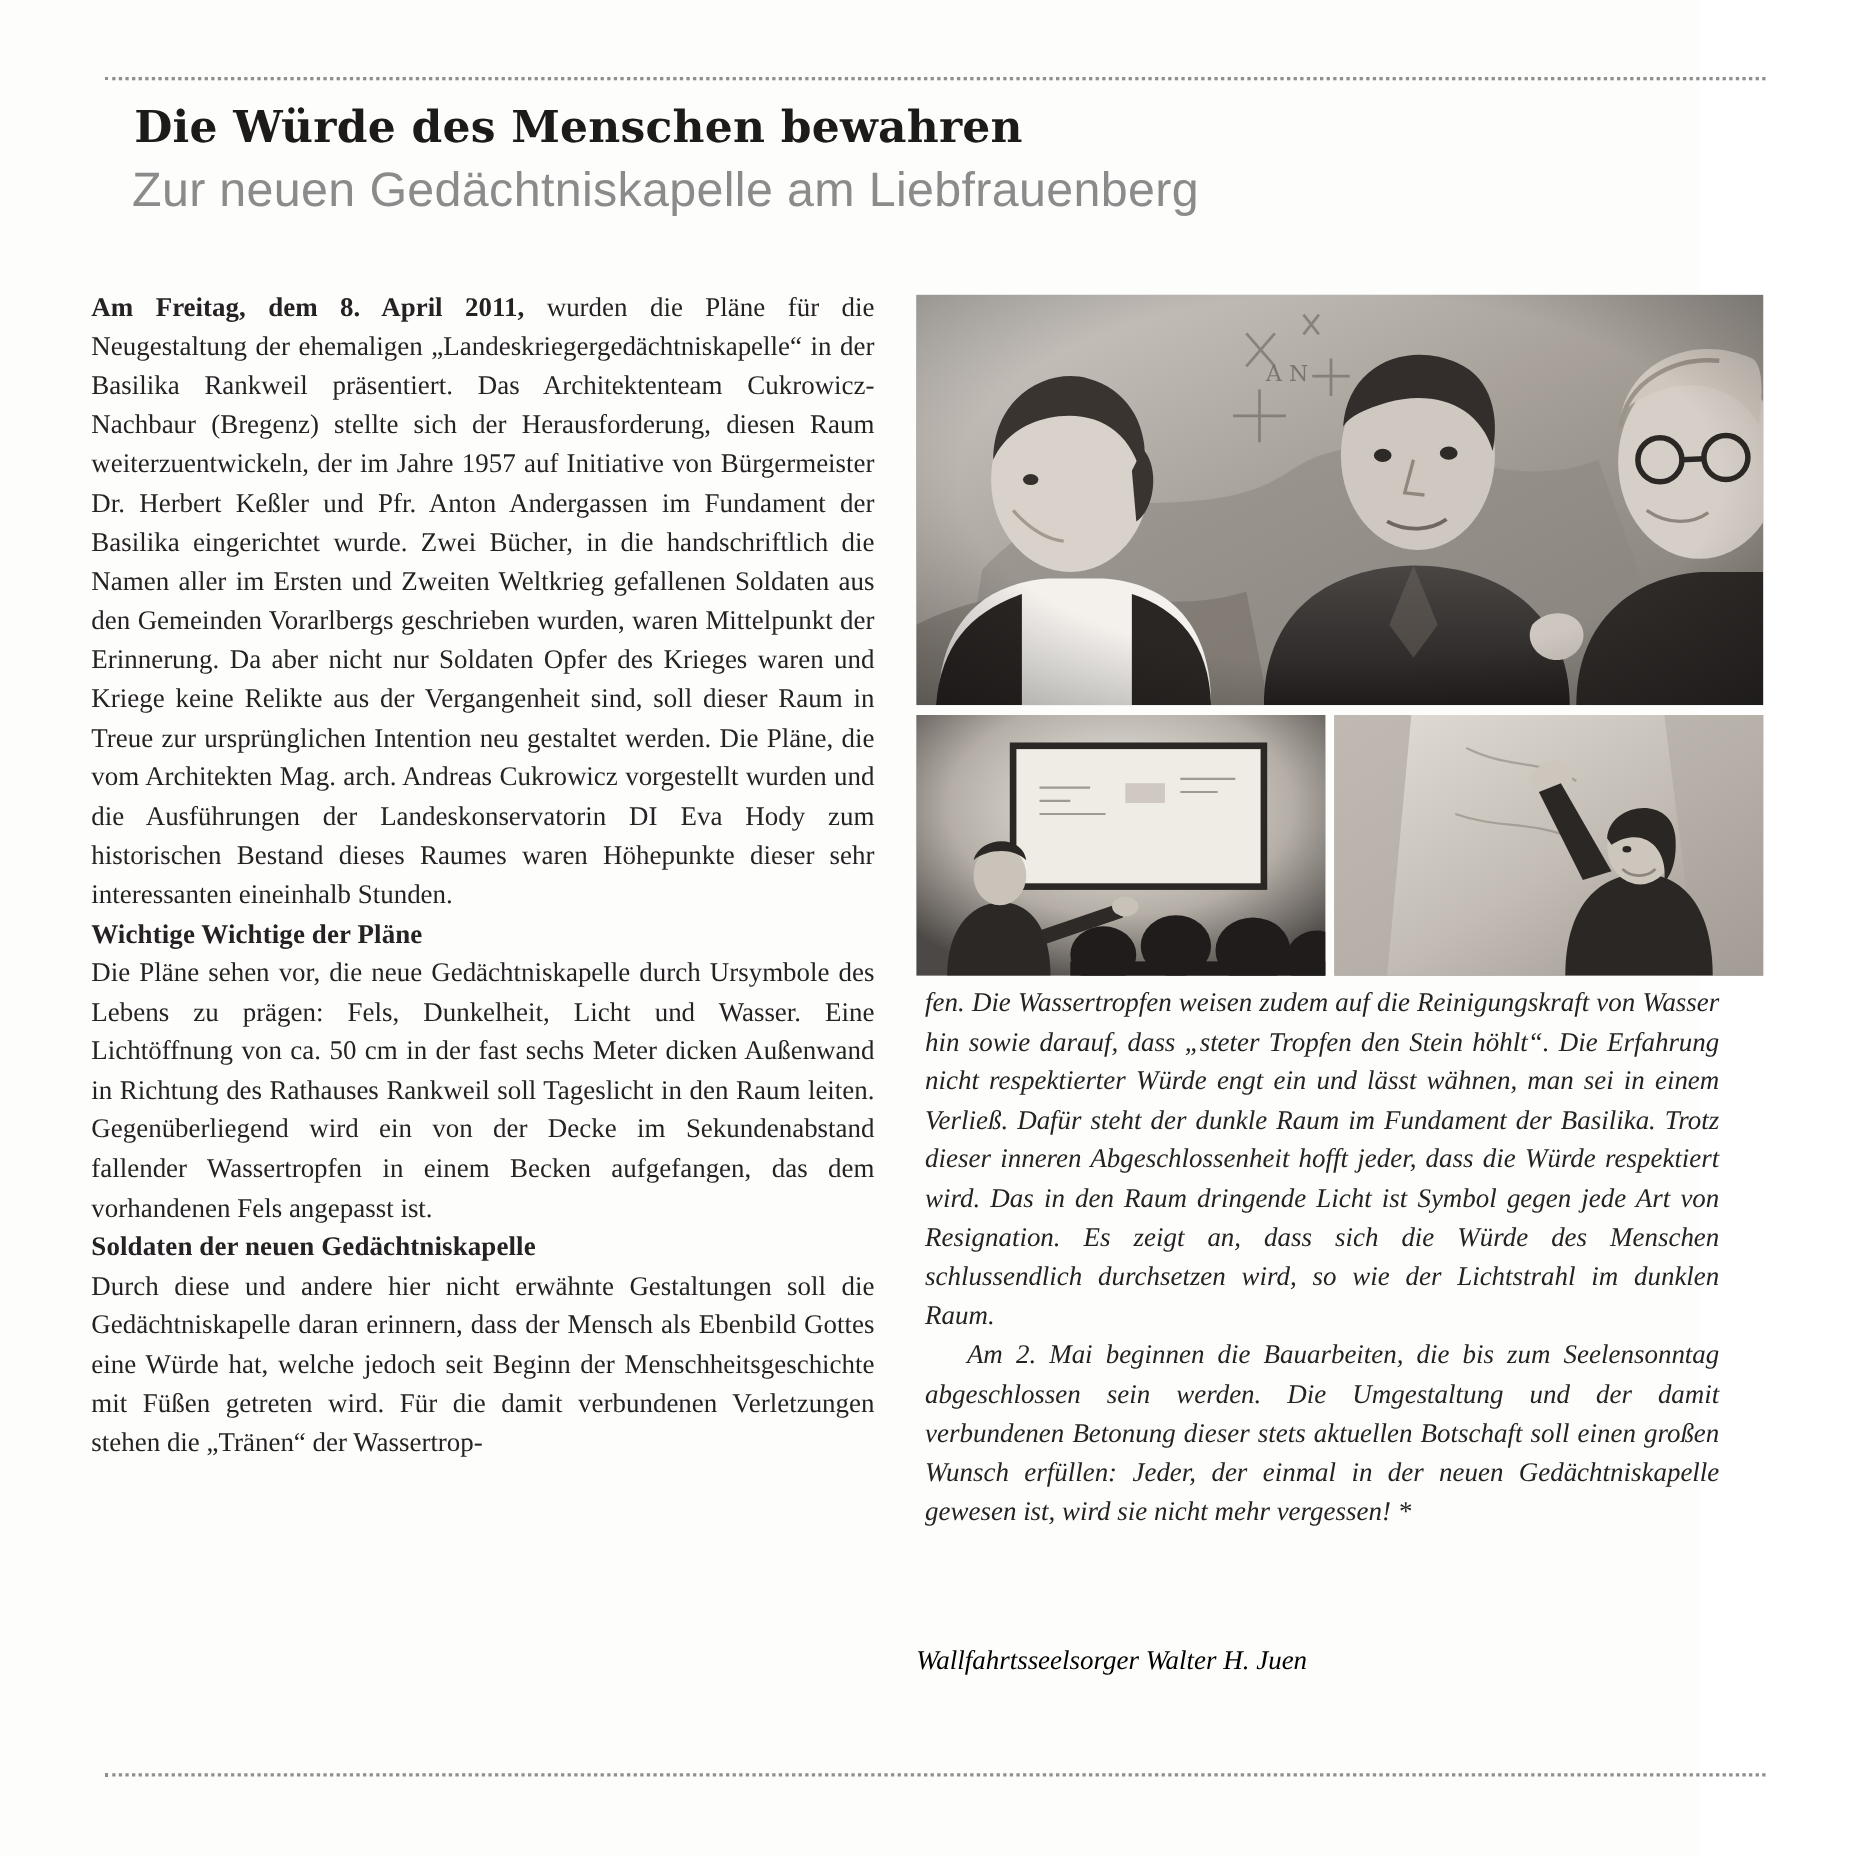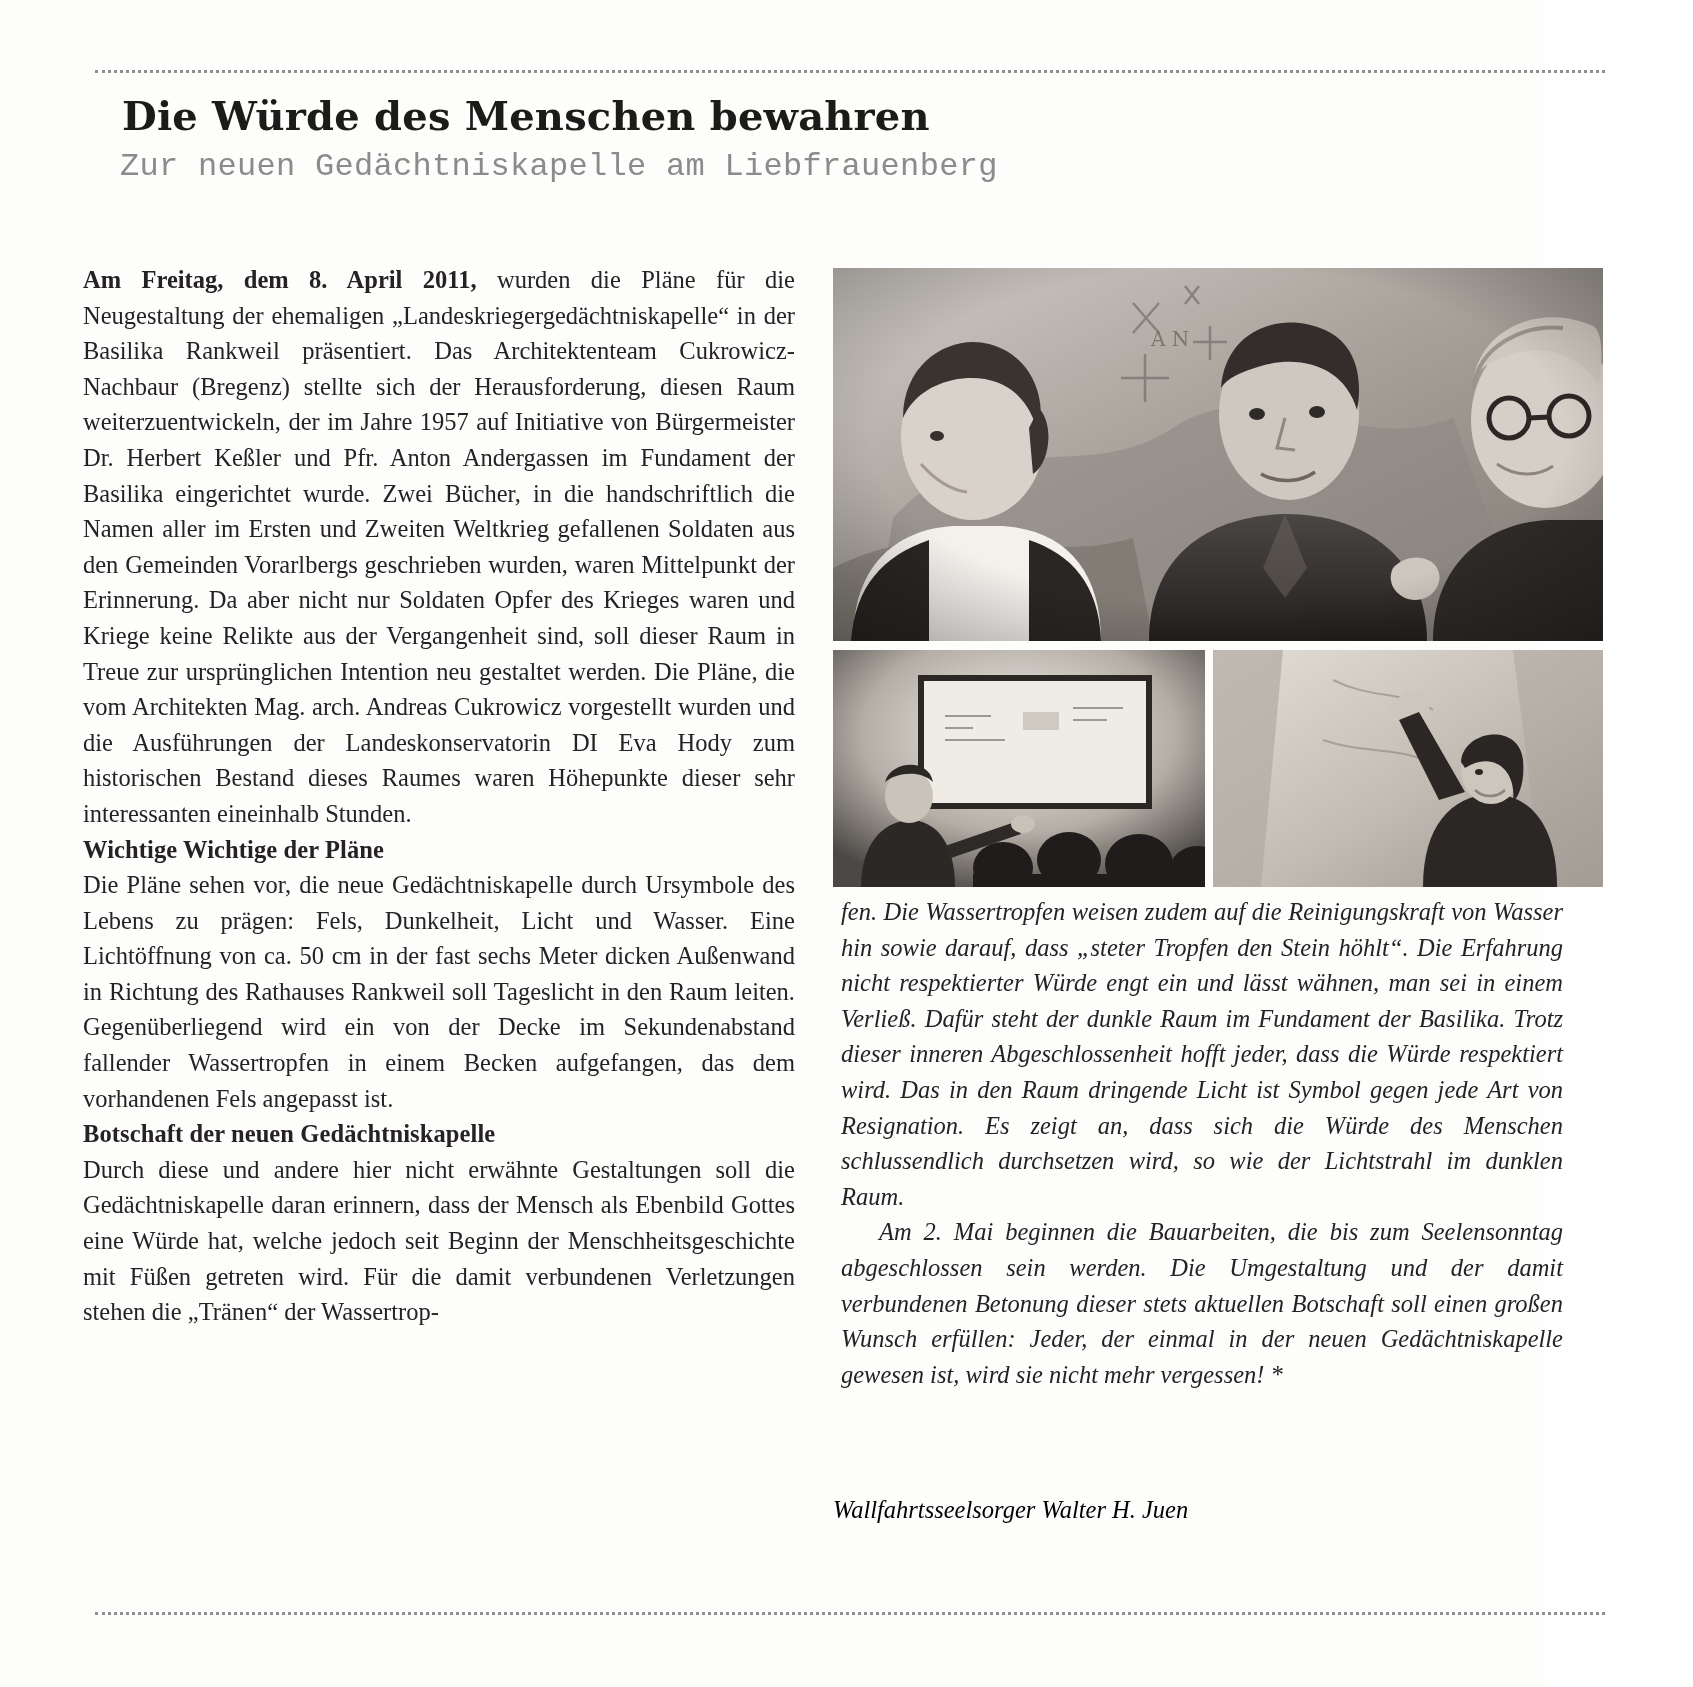--- a/index.html
+++ b/index.html
@@ -42,23 +42,23 @@
     font-size: 40px;
     font-weight: bold;
     letter-spacing: 0.2px;
     color: #1d1a1a;
     font-family: "DejaVu Serif", serif;
   }
   .subhead {
     position: absolute;
     left: 120px;
     top: 148px;
-    font-size: 32px;
+    font-size: 44px;
     color: #8b8b8b;
-    font-family: Liberation Mono, monospace;
+    font-family: Liberation Sans, sans-serif;
     letter-spacing: 0.3px;
   }
 
   
   .col {
     position: absolute;
     width: 712px;
     font-size: 24.5px;
     line-height: 35.6px;
     text-align: justify;
@@ -255,21 +255,21 @@
       <path d="M262 140 C270 148 284 148 292 140" stroke="#8d867e" stroke-width="2.5" fill="none"></path>
     </svg>
   </div>
 
   <div class="col col-left">
     <p><span class="lead-bold">Am Freitag, dem 8. April 2011,</span><span> wurden die Pläne für die Neugestaltung der ehemaligen „Landeskriegergedächtniskapelle“ in der Basilika Rankweil präsentiert. Das Architektenteam Cukrowicz-Nachbaur (Bregenz) stellte sich der  Herausforderung, diesen Raum weiterzuentwickeln, der im Jahre 1957 auf Initiative von Bürgermeister Dr. Herbert Keßler und Pfr. Anton Andergassen im Fundament der Basilika eingerichtet wurde. Zwei Bücher, in die handschriftlich die Namen aller im Ersten und Zweiten Weltkrieg gefallenen Soldaten aus den Gemeinden Vorarlbergs geschrieben wurden, waren Mittelpunkt der Erinnerung. Da aber nicht nur Soldaten Opfer des Krieges waren und Kriege keine Relikte aus der Vergangenheit sind, soll dieser Raum in Treue zur ursprünglichen Intention neu gestaltet werden. Die Pläne, die vom Architekten Mag. arch. Andreas Cukrowicz vorgestellt wurden und die Ausführungen der Landeskonservatorin DI Eva Hody zum historischen Bestand dieses Raumes waren Höhepunkte dieser sehr interessanten eineinhalb Stunden.</span></p>
 
     <p class="sec-title">Wichtige Wichtige der Pläne</p>
     <p>Die Pläne sehen vor, die neue Gedächtniskapelle durch Ursymbole des Lebens zu prägen: Fels, Dunkelheit, Licht und Wasser. Eine Lichtöffnung von ca. 50 cm in der fast sechs Meter dicken Außenwand in Richtung des Rathauses Rankweil soll Tageslicht in den Raum leiten. Gegenüberliegend wird ein von der Decke im Sekundenabstand fallender Wassertropfen in einem Becken aufgefangen, das dem vorhandenen Fels angepasst ist.</p>
 
-    <p class="sec-title">Botschaft der neuen Gedächtniskapelle</p>
+    <p class="sec-title">Soldaten der neuen Gedächtniskapelle</p>
     <p>Durch diese und andere hier nicht erwähnte Gestaltungen soll die Gedächtniskapelle daran erinnern, dass der Mensch als Ebenbild Gottes eine Würde hat, welche jedoch seit Beginn der Menschheitsgeschichte mit Füßen getreten wird. Für die damit verbundenen Verletzungen stehen die „Tränen“ der Wassertrop-</p>
   </div>
 
   <div class="col col-right">
     <p>fen. Die Wassertropfen weisen zudem auf die Reinigungskraft von Wasser hin sowie darauf, dass „steter Tropfen den Stein höhlt“. Die Erfahrung nicht respektierter Würde engt ein und lässt wähnen, man sei in einem Verließ. Dafür steht der dunkle Raum im Fundament der Basilika. Trotz dieser inneren Abgeschlossenheit hofft jeder, dass die Würde respektiert wird. Das in den Raum dringende Licht ist Symbol gegen jede Art von Resignation. Es zeigt an, dass sich die Würde des Menschen schlussendlich durchsetzen wird, so wie der Lichtstrahl im dunklen Raum.</p>
     <p class="indent">Am 2. Mai beginnen die Bauarbeiten, die bis zum Seelensonntag abgeschlossen sein werden. Die Umgestaltung und der damit verbundenen Betonung dieser stets aktuellen Botschaft soll einen großen Wunsch erfüllen: Jeder, der einmal in der neuen Gedächtniskapelle gewesen ist, wird sie nicht mehr vergessen! *</p>
   </div>
 
   <div class="byline">Wallfahrtsseelsorger Walter H. Juen</div>
 

